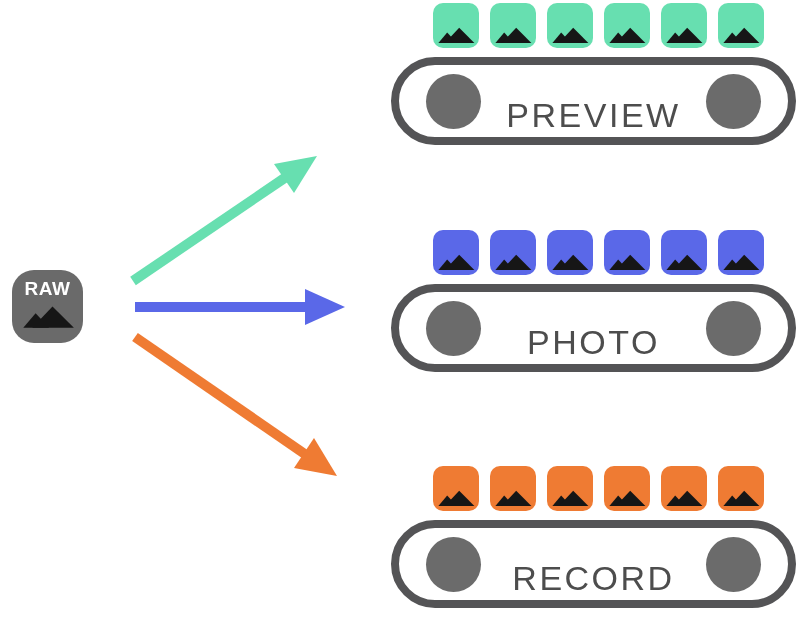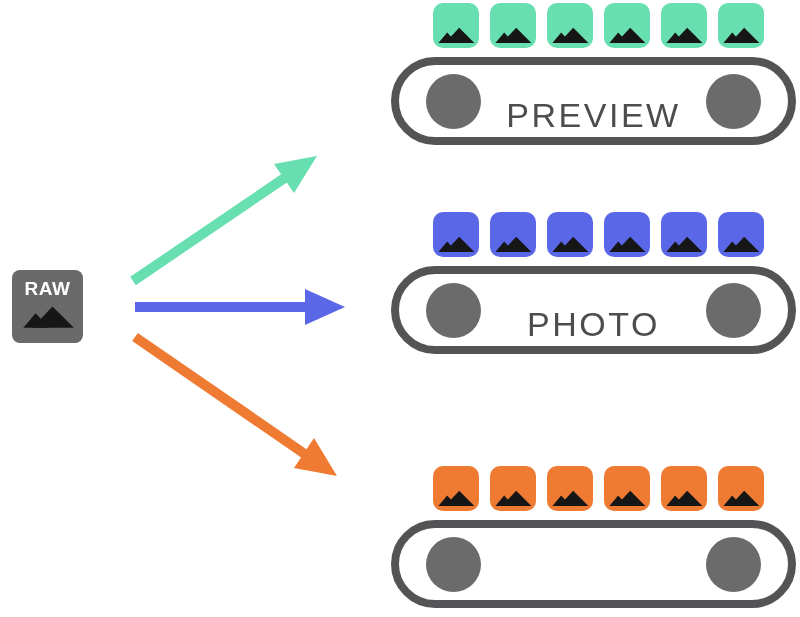--- a/index.html
+++ b/index.html
@@ -21,40 +21,40 @@
   .arrow.blue   polygon { fill: var(--c-blue); }
   .arrow.orange line { stroke: var(--c-orange); }
   .arrow.orange polygon { fill: var(--c-orange); }
 
   
   .raw-node {
     position: absolute;
     left: 12px; top: 270px;
     width: 71px; height: 73px;
     background: var(--c-raw_box_gray);
-    border-radius: 8px;
+    border-radius: 22px;
     display: flex;
     flex-direction: column;
     align-items: center;
   }
   .raw-label {
     color: var(--c-raw_label_white);
     font-weight: bold;
     font-size: 19px;
     letter-spacing: 0.5px;
     margin-top: 9px;
     line-height: 1;
   }
   .raw-mountain { width: 54px; height: 23px; margin-top: 7px; }
   .raw-mountain polygon { fill: var(--c-mountain_black); }
 
   
   .stream { position: absolute; left: 391px; width: 405px; }
   .s-preview { top: 3px; }
-  .s-photo   { top: 212px; }
+  .s-photo   { top: 230px; }
   .s-record  { top: 466px; }
 
   .frames {
     display: flex;
     gap: 11px;
     margin-left: 42px;
     margin-bottom: 9px;
     height: 45px;
   }
   .frame {
@@ -252,17 +252,18 @@
       </div>
         <div class="frame">
         <svg class="glyph" viewBox="0 0 48 20" xmlns="http://www.w3.org/2000/svg">
           <polygon points="13,7 25,20 2,20"></polygon>
           <polygon points="28,1 47,20 10,20"></polygon>
         </svg>
       </div>
       </div>
     <div class="belt">
       <span class="roller"></span>
+      <span class="belt-label">RECORD</span>
       <span class="roller"></span>
     </div>
   </section>
 
 </div>
 
 </body></html>

